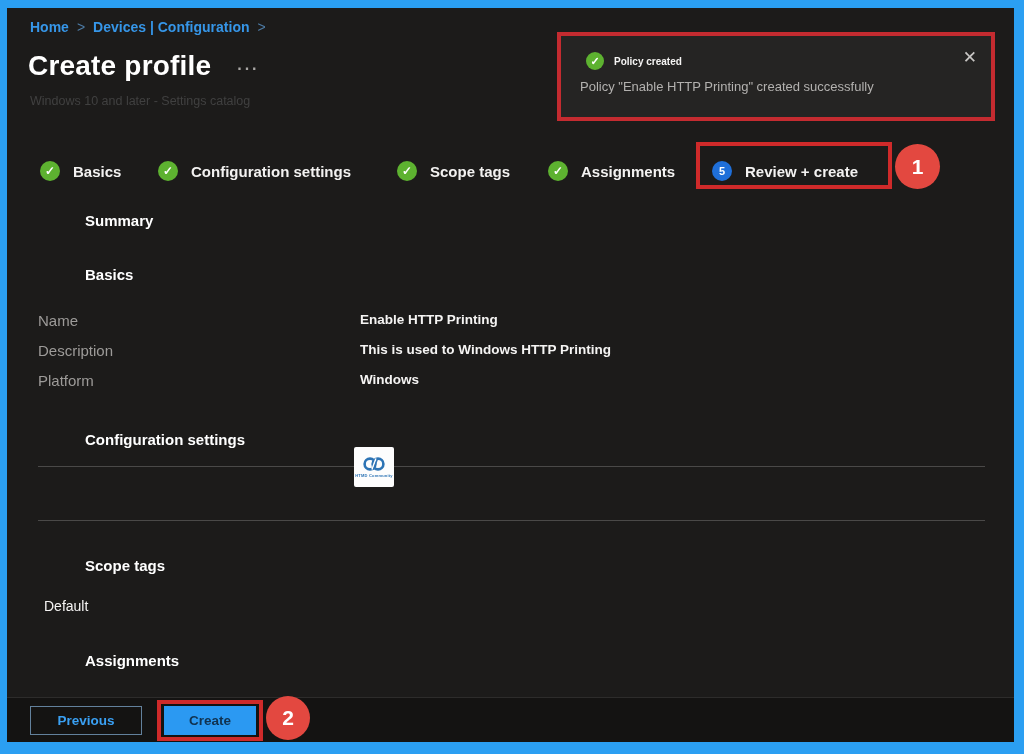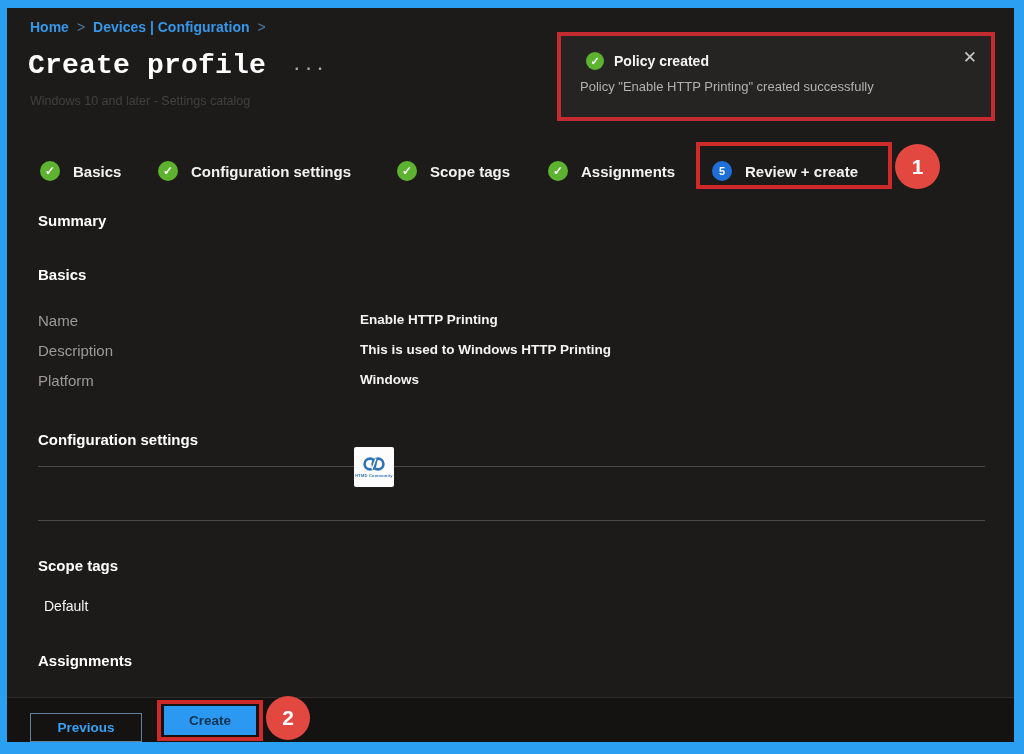--- a/index.html
+++ b/index.html
@@ -13,68 +13,68 @@
     background:#1c1b1a;
   }
   .abs { position:absolute; }
 
   
   .breadcrumb { left:30px; top:19px; font-size:14px; font-weight:600; display:flex; gap:8px; align-items:center; }
   .crumb-link { color:#3696e8; cursor:pointer; }
   .crumb-sep { color:#4d7ca6; font-weight:400; }
 
   
-  .page-title { left:28px; top:50px; color:#ffffff; font-size:28px; font-weight:700; letter-spacing:.2px; display:flex; align-items:flex-start; gap:26px;font-family:Liberation Mono, monospace; }
+  .page-title { left:28px; top:50px; color:#ffffff; font-size:28px; font-weight:700; letter-spacing:.2px; display:flex; align-items:flex-start; gap:26px; }
   .title-ellipsis { color:#a9a7a5; font-size:16px; font-weight:700; letter-spacing:2px; margin-top:10px; cursor:pointer; }
   .page-subtitle { left:30px; top:94px; color:#404040; font-size:12.5px; }
 
   
   .toast-annotation { left:557px; top:32px; width:438px; height:89px; border:4px solid #c42b30; }
   .toast { position:absolute; inset:0; background:#252423; padding:16px 16px 0 19px; }
   .toast-title-row { display:flex; align-items:center; gap:10px; margin-left:6px; }
-  .toast-title { color:#f5f4f3; font-size:14px; font-weight:700; }
+  .toast-title { color:#f5f4f3; font-size:10px; font-weight:700; }
   .toast-message { margin-top:9px; color:#b3b1af; font-size:13px; }
   .toast-close { position:absolute; right:14px; top:13px; color:#c8c6c4; font-size:17px; cursor:pointer; line-height:1; }
 
   
   .check-icon { width:20px; height:20px; border-radius:50%; background:#5db230; color:#fff;
     display:inline-flex; align-items:center; justify-content:center; font-size:12px; font-weight:700; flex:0 0 auto; }
   .check-icon.small { width:18px; height:18px; font-size:11px; }
   .step-icon { width:20px; height:20px; border-radius:50%; background:#1f6fd9; color:#fff;
     display:inline-flex; align-items:center; justify-content:center; font-size:11px; font-weight:700; flex:0 0 auto; }
 
   
   .tab { top:159px; display:flex; align-items:center; gap:13px; cursor:pointer; height:24px; }
   .tab-label { color:#f3f2f1; font-size:15px; font-weight:600; white-space:nowrap; }
 
   
   .red-box { border:4px solid #cf2a2a; background:transparent; pointer-events:none; }
   .red-badge { border-radius:50%; background:#e34840; color:#fff; display:flex; align-items:center;
     justify-content:center; font-size:21px; font-weight:700; }
 
   
-  .section-heading { color:#ffffff; font-size:15px; font-weight:700; }
+  .section-heading { color:#ffffff; font-size:15px; font-weight:700;margin-left:47px; }
   .detail-label { color:#9d9b99; font-size:15px; }
   .detail-value { color:#f5f4f3; font-size:13.5px; font-weight:600; }
   .divider { height:1px; background:#4a4948; width:947px; left:38px; }
 
   .admin-row { left:50px; top:485px; display:flex; align-items:center; gap:20px; cursor:pointer; }
   .admin-label { color:#e8e6e3; font-size:16px; }
   .chevron-icon { display:inline-flex; }
 
   
   .logo-badge { left:354px; top:447px; width:40px; height:40px; background:#fdfdfd; border-radius:2px;
     display:flex; flex-direction:column; align-items:center; justify-content:center; gap:1px; z-index:2; }
   .logo-text { font-size:4px; color:#2d74b5; font-weight:700; letter-spacing:.2px; }
 
   
   .footer-bar { left:7px; right:10px; top:697px; height:45px; background:#141312; border-top:1px solid #2d2c2b; }
   .btn { display:flex; align-items:center; justify-content:center; font-size:13.5px; font-weight:600; cursor:pointer; }
   .btn-previous { left:30px; top:706px; width:112px; height:29px; background:transparent;
-    border:1px solid #63819c; color:#3aa0f3;margin-top:7px; }
+    border:1px solid #63819c; color:#3aa0f3; }
   .btn-create { left:164px; top:706px; width:92px; height:29px; background:#2b99f2; color:#11324f; border:none; }
 </style>
 </head>
 <body>
 
 <div class="stage">
   <div class="panel"></div>
 
   <nav class="abs breadcrumb">
     <span class="crumb-link">Home</span>

